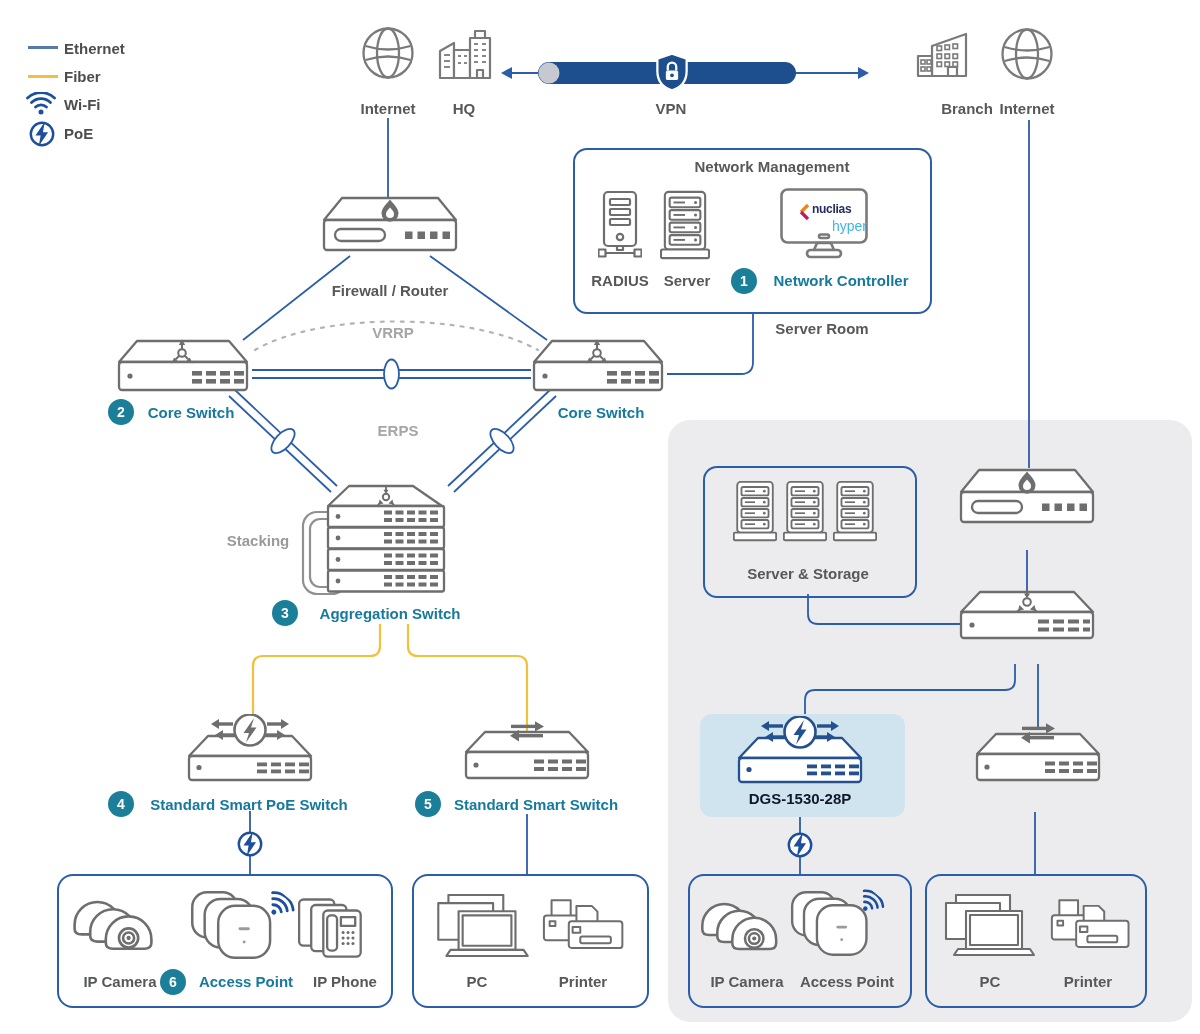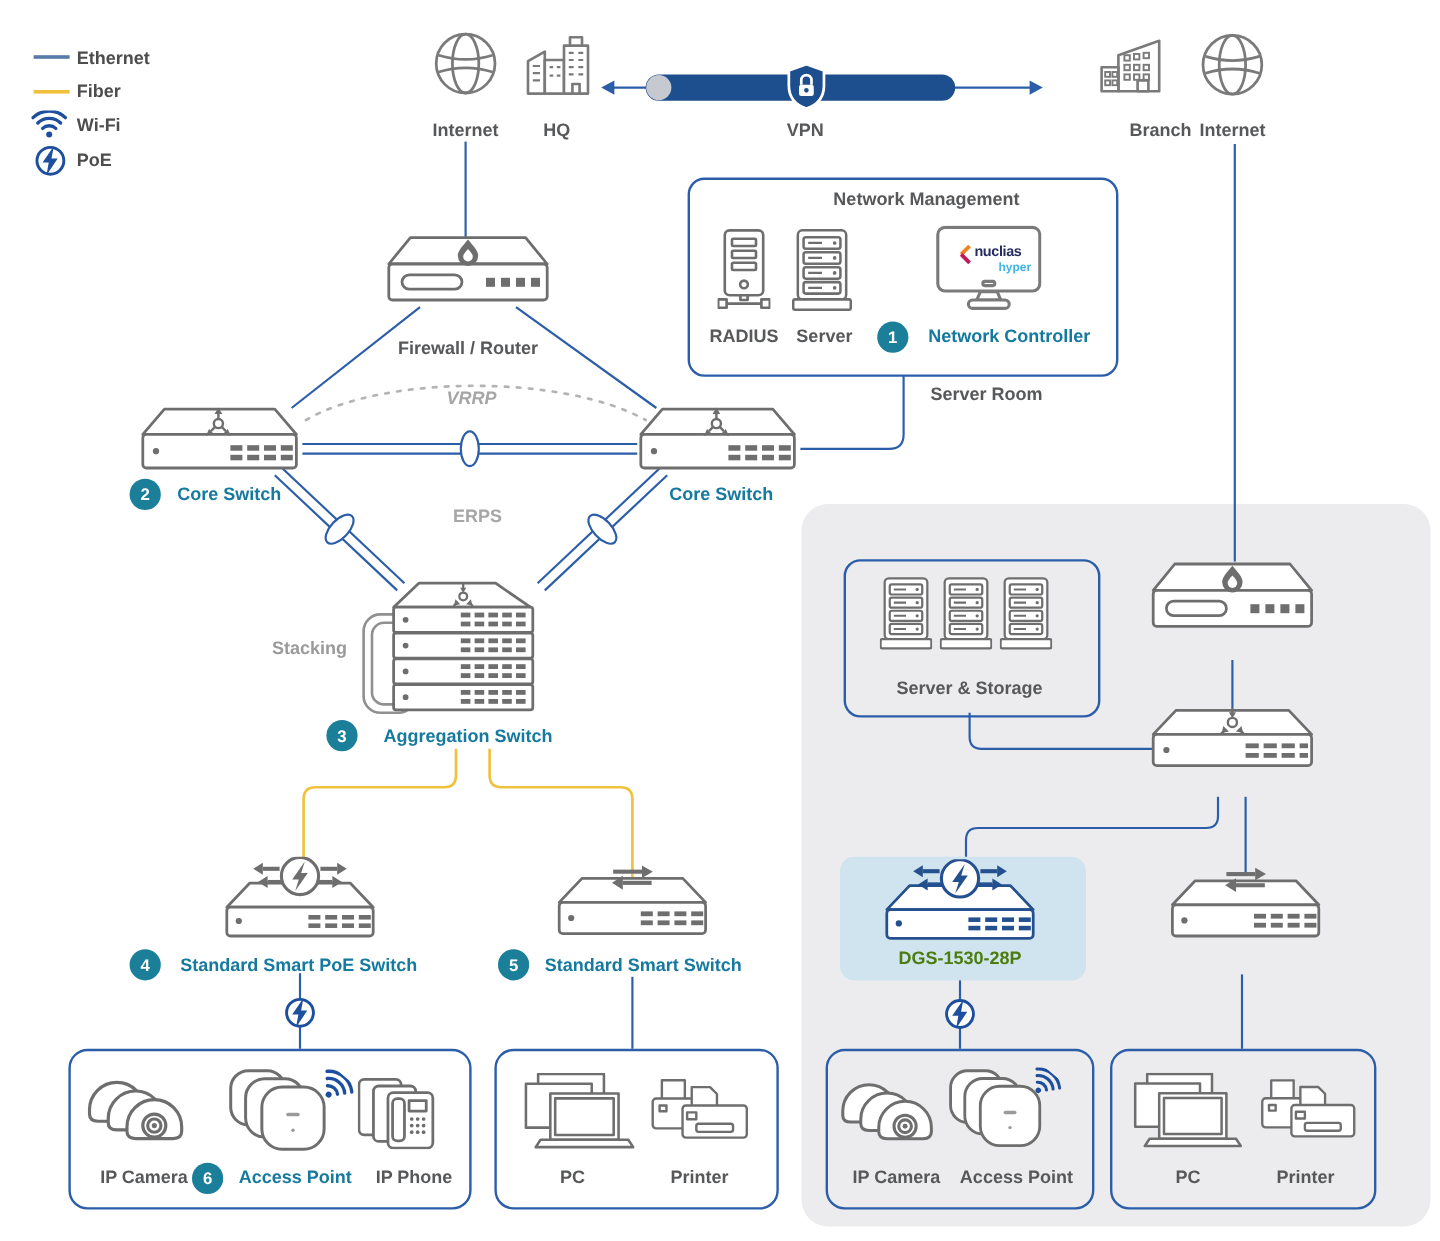--- a/index.html
+++ b/index.html
@@ -1,37 +1,37 @@
 <!DOCTYPE html>
 <html><head>
 <meta charset="utf-8">
 <style>
   html,body{margin:0;padding:0;background:#fff;}
   .stage{position:relative;width:1200px;height:1034px;background:#fff;overflow:hidden;
          font-family:"Liberation Sans",sans-serif;}
   .lbl{position:absolute;font-weight:700;font-size:15px;color:#57585a;white-space:nowrap;
        transform:translateX(-50%);line-height:18px;}
   .lbl.teal{color:#16799e;}
-  .lbl.blue{color:#4d7c0f;}
+  .lbl.blue{color:#0f172a;}
   .lbl.muted{color:#a6a6a6;}
   .lbl.soft{color:#9a9a9a;text-align:center;}
   .lbl.onwhite{background:#fff;padding:0 6px;}
   .lbl.legend{transform:none;color:#4d4d4d;}
   .badge{position:absolute;width:26px;height:26px;border-radius:50%;background:#1b7f99;
          color:#fff;font-size:14px;font-weight:700;display:flex;align-items:center;
          justify-content:center;transform:translate(-50%,-50%);z-index:6;}
   .bluebox{position:absolute;border:2px solid #2b5da9;border-radius:16px;background:#fff;z-index:4;}
   .bluebox.clear{background:transparent;}
   .panel{position:absolute;background:#ececee;border-radius:22px;z-index:1;}
   .hl{position:absolute;background:#cfe4ee;border-radius:12px;z-index:2;}
   .dev{position:absolute;z-index:5;}
   .wires{position:absolute;left:0;top:0;z-index:3;}
   .swatch{position:absolute;z-index:5;}
   .nuclias-main{position:absolute;font-weight:700;font-size:12px;color:#252c62;z-index:7;letter-spacing:-0.3px;}
-  .nuclias-sub{position:absolute;font-weight:700;font-size:10px;color:#41b6e6;z-index:7;}
+  .nuclias-sub{position:absolute;font-weight:400;font-size:14px;color:#41b6e6;z-index:7;}
   .rot40{transform:rotate(40deg);}
 </style>
 </head>
 <body>
 
 <div class="stage">
 
 <svg width="0" height="0" style="position:absolute" aria-hidden="true">
 <defs>
 
@@ -500,21 +500,21 @@
 <div class="lbl" style="left:687px;top:272px;z-index:6;">Server</div>
 <div class="badge" style="left:744px;top:281px;">1</div>
 <div class="lbl teal" style="left:841px;top:272px;z-index:6;">Network Controller</div>
 <div class="lbl" style="left:822px;top:320px;">Server Room</div>
 
 <svg class="dev" style="left:321px;top:194px;color:#6e6e6e;" width="138" height="62">
       <use href="#fw"></use>
     </svg>
 <div class="lbl" style="left:390px;top:264px;margin-top:18px;">Firewall / Router</div>
 
-<div class="lbl muted onwhite" style="left:393px;top:324px;z-index:4;font-style:italic;">VRRP</div>
+<div class="lbl muted onwhite" style="left:393px;top:324px;z-index:4;">VRRP</div>
 
 <svg class="dev" style="left:116px;top:338px;color:#6e6e6e;" width="134" height="56">
       <use href="#sw-core"></use>
     </svg>
 <div class="badge" style="left:121px;top:412px;">2</div>
 <div class="lbl teal" style="left:191px;top:404px;">Core Switch</div>
 
 <svg class="dev" style="left:531px;top:338px;color:#6e6e6e;" width="134" height="56">
       <use href="#sw-core"></use>
     </svg>

